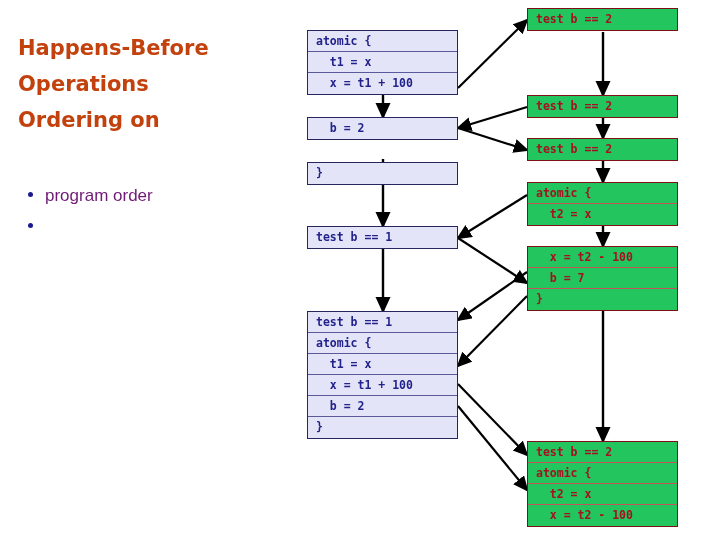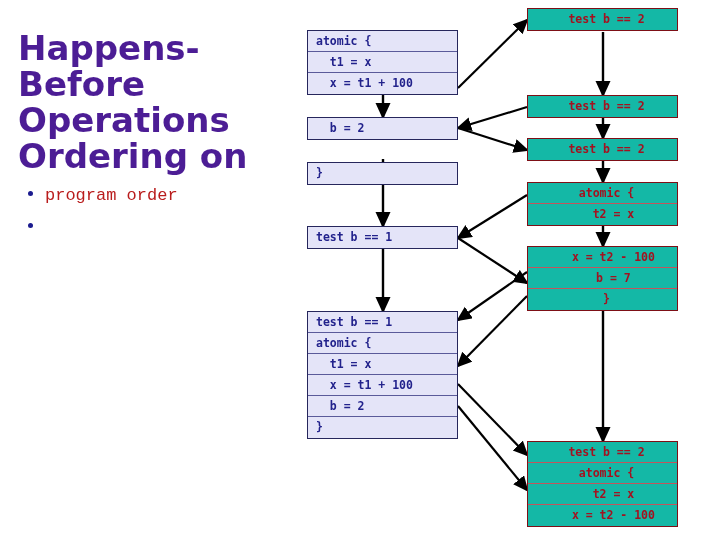--- a/index.html
+++ b/index.html
@@ -15,40 +15,40 @@
     overflow: hidden;
     font-family: "DejaVu Sans", sans-serif;
   }
 
   
   #title {
     position: absolute;
     left: 18px;
     top: 30px;
     width: 272px;
-    color: #4c1d95;
+    color: #c2410c;
     font-family: "DejaVu Sans", sans-serif;
     font-weight: bold;
-    font-size: 34px;
+    font-size: 21px;
     line-height: 36px;
     letter-spacing: 0px;
   }
   #bullets {
     position: absolute;
     left: 28px;
     top: 185px;
     width: 270px;
   }
   .bullet {
     position: relative;
     display: flex;
     align-items: baseline;
     margin-bottom: 20px;
-    color: #b91c1c;
-    font-family: Liberation Mono, monospace;
+    color: #701a75;
+    font-family: Liberation Sans, sans-serif;
     font-size: 17px;
     line-height: 22px;
   }
   .bullet .dot {
     display: inline-block;
     width: 5px;
     height: 5px;
     border-radius: 50%;
     background: #1b1b8f;
     margin-right: 12px;
@@ -86,22 +86,21 @@
   }
   .block.blue .row:last-child { border-bottom: none; }
 
   .block.pink {
     border: 1px solid #7d0f16;
     background: #fde3e3;
   }
   .block.pink .row {
     color: #a31220;
     border-bottom: 1px solid #c2555c;
-    background: #14b8a6;
-    text-align: center;
+    background: #22c55e;
   }
   .block.pink .row:last-child { border-bottom: none; }
 
   
   #edges {
     position: absolute;
     left: 0;
     top: 0;
     width: 720px;
     height: 540px;

